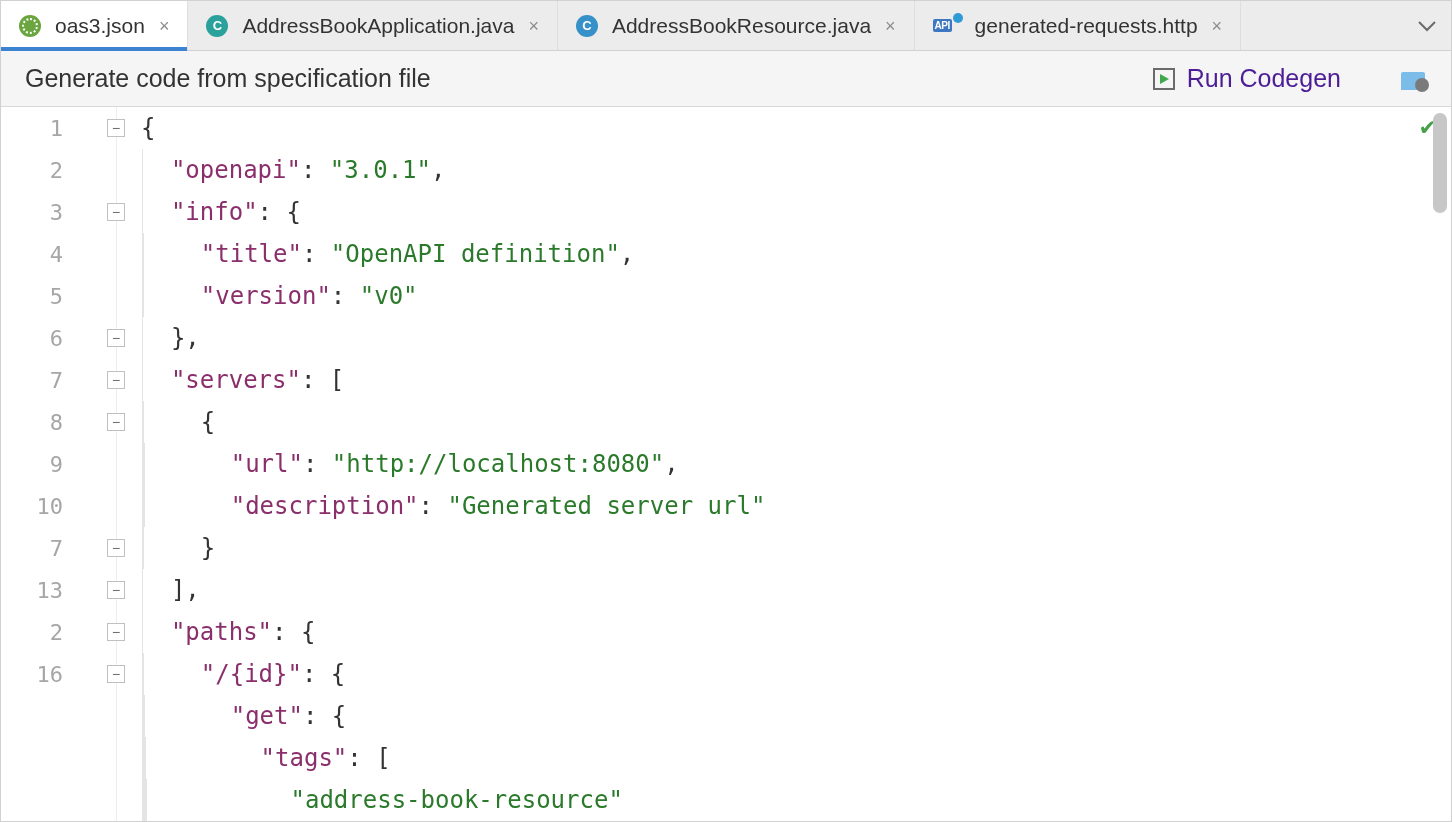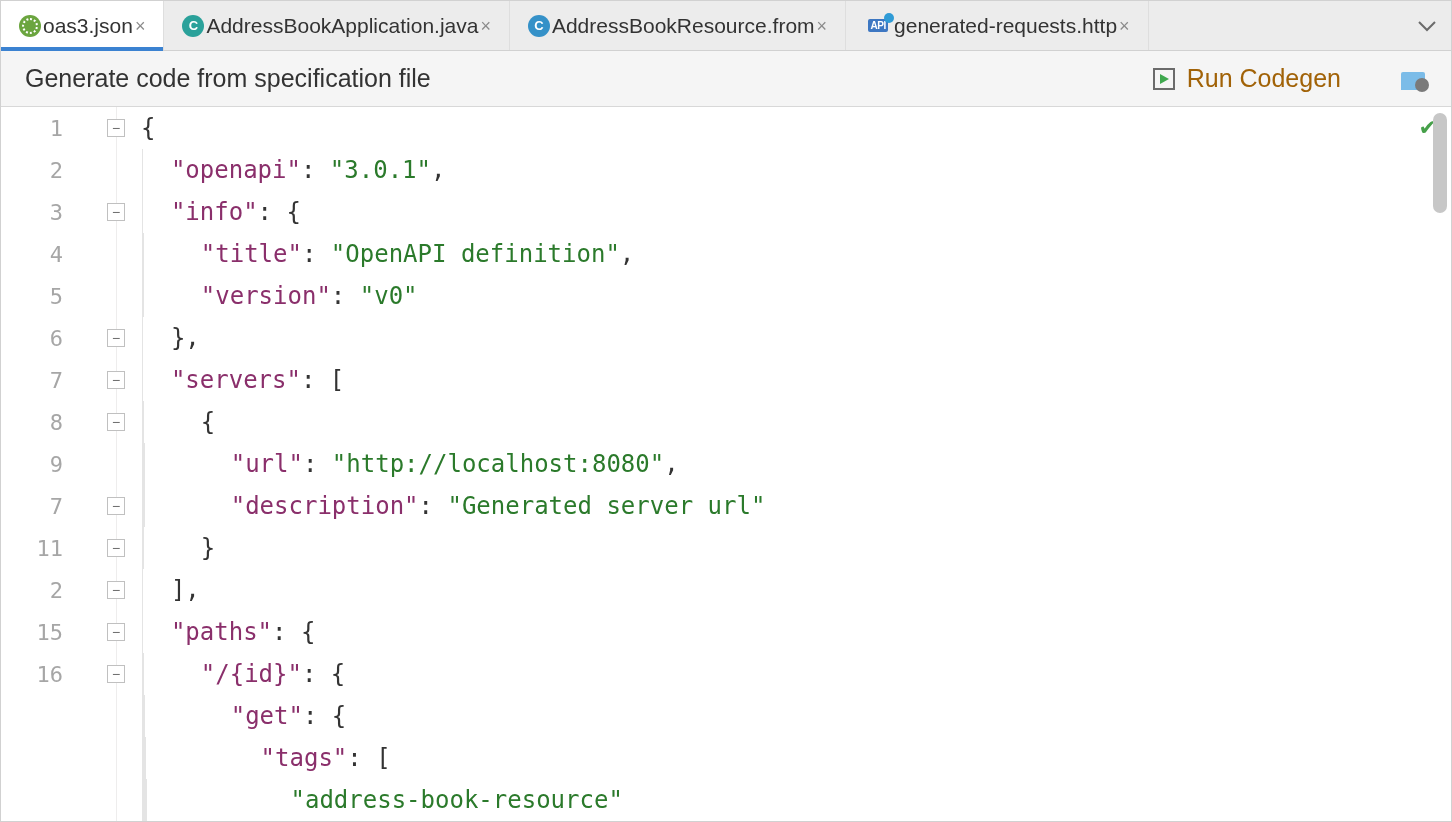--- a/index.html
+++ b/index.html
@@ -16,21 +16,21 @@
   .tabs-row {
     display: flex;
     align-items: center;
     height: 50px;
     background: #ececec;
     border-bottom: 1px solid #d1d1d1;
   }
   .tab {
     display: flex;
     align-items: center;
-    gap: 2px;
+    gap: 14px;
     padding: 0 18px;
     height: 100%;
     cursor: pointer;
     color: #333;
     font-size: 21px;
     border-right: 1px solid #dedede;
     position: relative;
   }
   .tab.active {
     background: #ffffff;
@@ -67,21 +67,21 @@
     width: 22px; height: 22px; border-radius: 50%;
     background: #2aa19a;
     position: relative;
     display:flex;align-items:center;justify-content:center;
     color:#fff;font-size:13px;font-weight:700;
   }
   .icon-java.resource { background:#3591c8; }
   .icon-http {
     width: 28px; height: 22px;
     position:relative;
-    display:flex;align-items:center;justify-content:center;
+    display:flex;align-items:center;
   }
   .icon-http .api-box{
     font-size:10px; font-weight:700; color:#fff;
     background:#3d77c2; padding:1px 2px; border-radius:2px;
     letter-spacing:-0.5px;
   }
   .icon-http .blue-dot{
     position:absolute; top:-2px; right:-2px;
     width:10px;height:10px;border-radius:50%;
     background:#2f9bd6;
@@ -103,21 +103,21 @@
   .action-links {
     display: flex;
     gap: 60px;
     align-items: center;
   }
   .action-link {
     display: flex;
     align-items: center;
     gap: 12px;
     font-size: 25px;
-    color: #a16207;
+    color: #4c1d95;
     cursor: pointer;
   }
   .icon-run {
     width: 22px; height: 22px;
     display:flex;align-items:center;justify-content:center;
     border:2px solid #6b6b6b;
   }
   .icon-run svg { display:block; }
   .icon-settings {
     width: 26px; height: 22px;
@@ -223,21 +223,21 @@
     <span>oas3.json</span>
     <span class="close-x">×</span>
   </div>
   <div class="tab">
     <span class="icon-java">C</span>
     <span>AddressBookApplication.java</span>
     <span class="close-x">×</span>
   </div>
   <div class="tab">
     <span class="icon-java resource">C</span>
-    <span>AddressBookResource.from</span>
+    <span>AddressBookResource.java</span>
     <span class="close-x">×</span>
   </div>
   <div class="tab">
     <span class="icon-http">
       <span class="api-box">API</span>
         <span class="blue-dot"></span>
     </span>
     <span>generated-requests.http</span>
     <span class="close-x">×</span>
   </div>
@@ -297,33 +297,32 @@
         <span class="fold"></span>
       </div>
       <div class="gutter-row">
         <span class="line-num">8</span>
         <span class="fold"></span>
       </div>
       <div class="gutter-row">
         <span class="line-num">9</span>
       </div>
       <div class="gutter-row">
+        <span class="line-num">10</span>
+      </div>
+      <div class="gutter-row">
         <span class="line-num">7</span>
         <span class="fold"></span>
       </div>
       <div class="gutter-row">
-        <span class="line-num">11</span>
+        <span class="line-num">13</span>
         <span class="fold"></span>
       </div>
       <div class="gutter-row">
         <span class="line-num">2</span>
-        <span class="fold"></span>
-      </div>
-      <div class="gutter-row">
-        <span class="line-num">15</span>
         <span class="fold"></span>
       </div>
       <div class="gutter-row">
         <span class="line-num">16</span>
         <span class="fold"></span>
       </div>
     </div>
   <div class="code" id="code">
       <div class="code-row"><span class="p">{</span></div>
       <div class="code-row"><span class="indent-guide"></span><span class="p">  </span><span class="k">"openapi"</span><span class="p">: </span><span class="s">"3.0.1"</span><span class="p">,</span></div>

